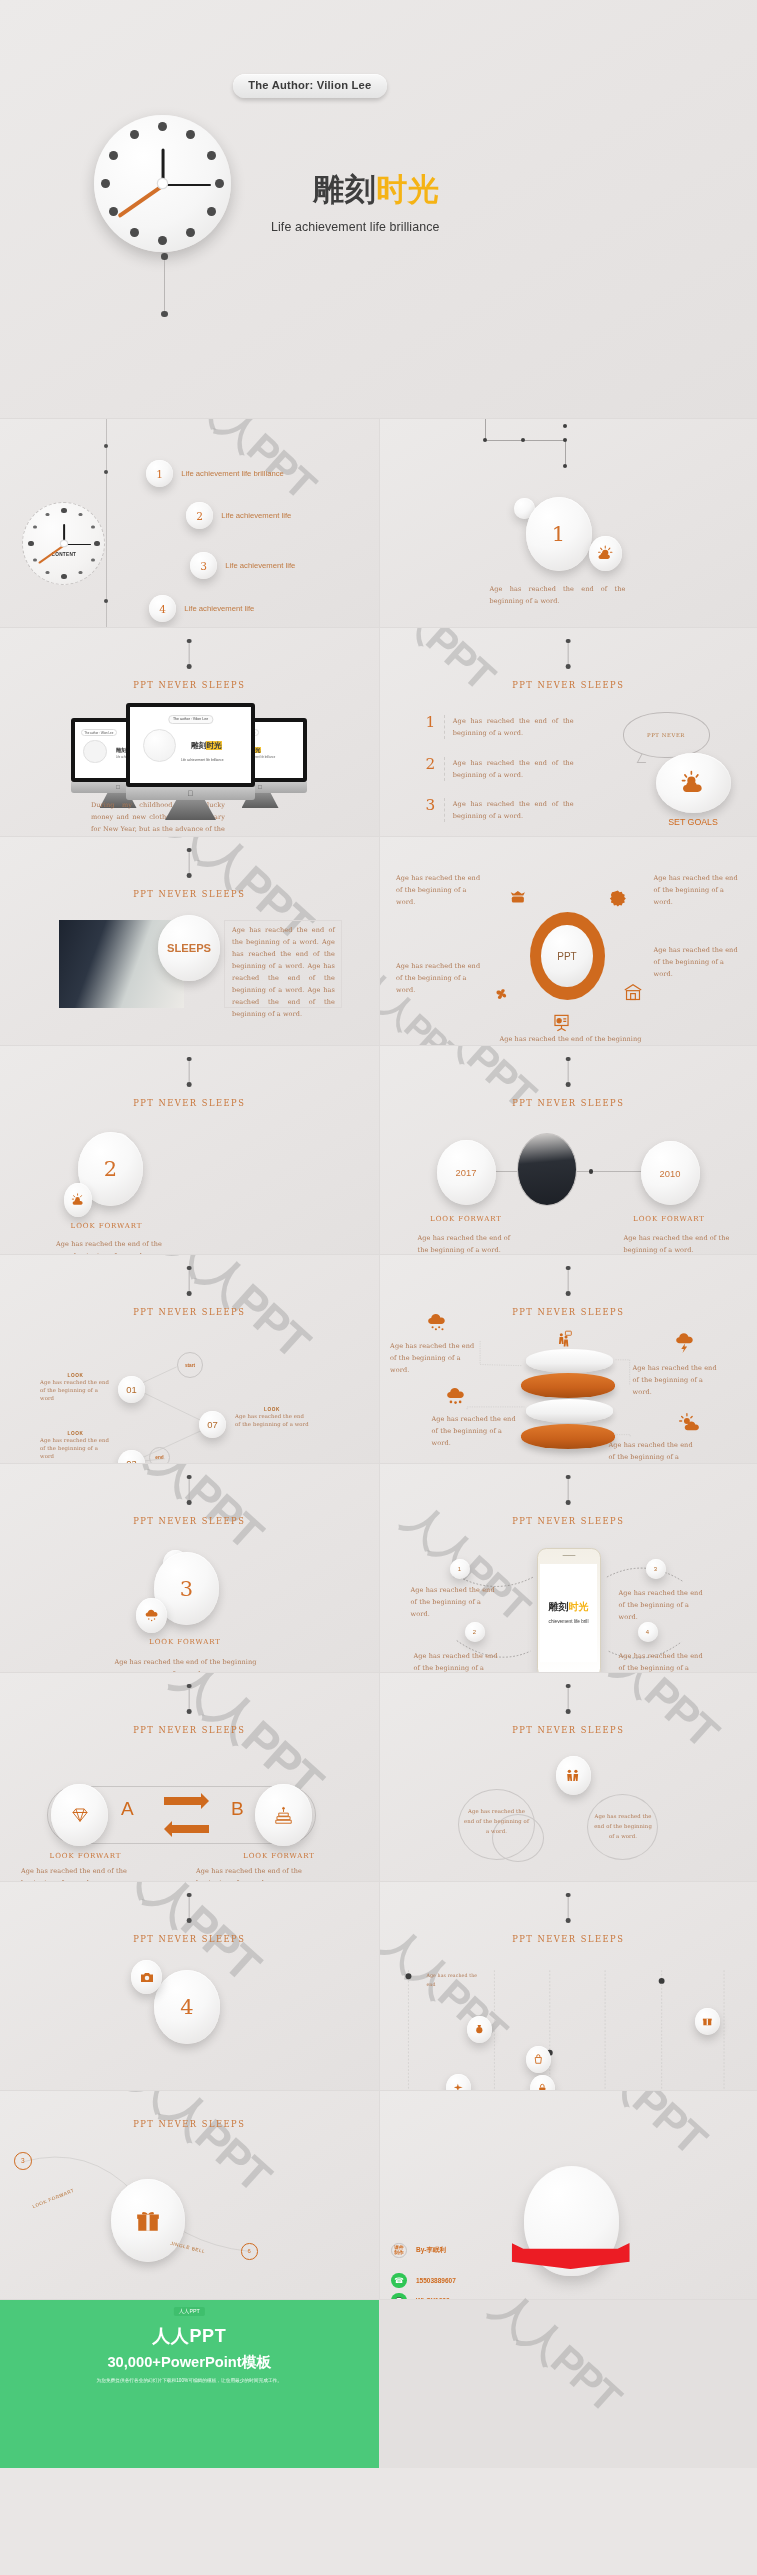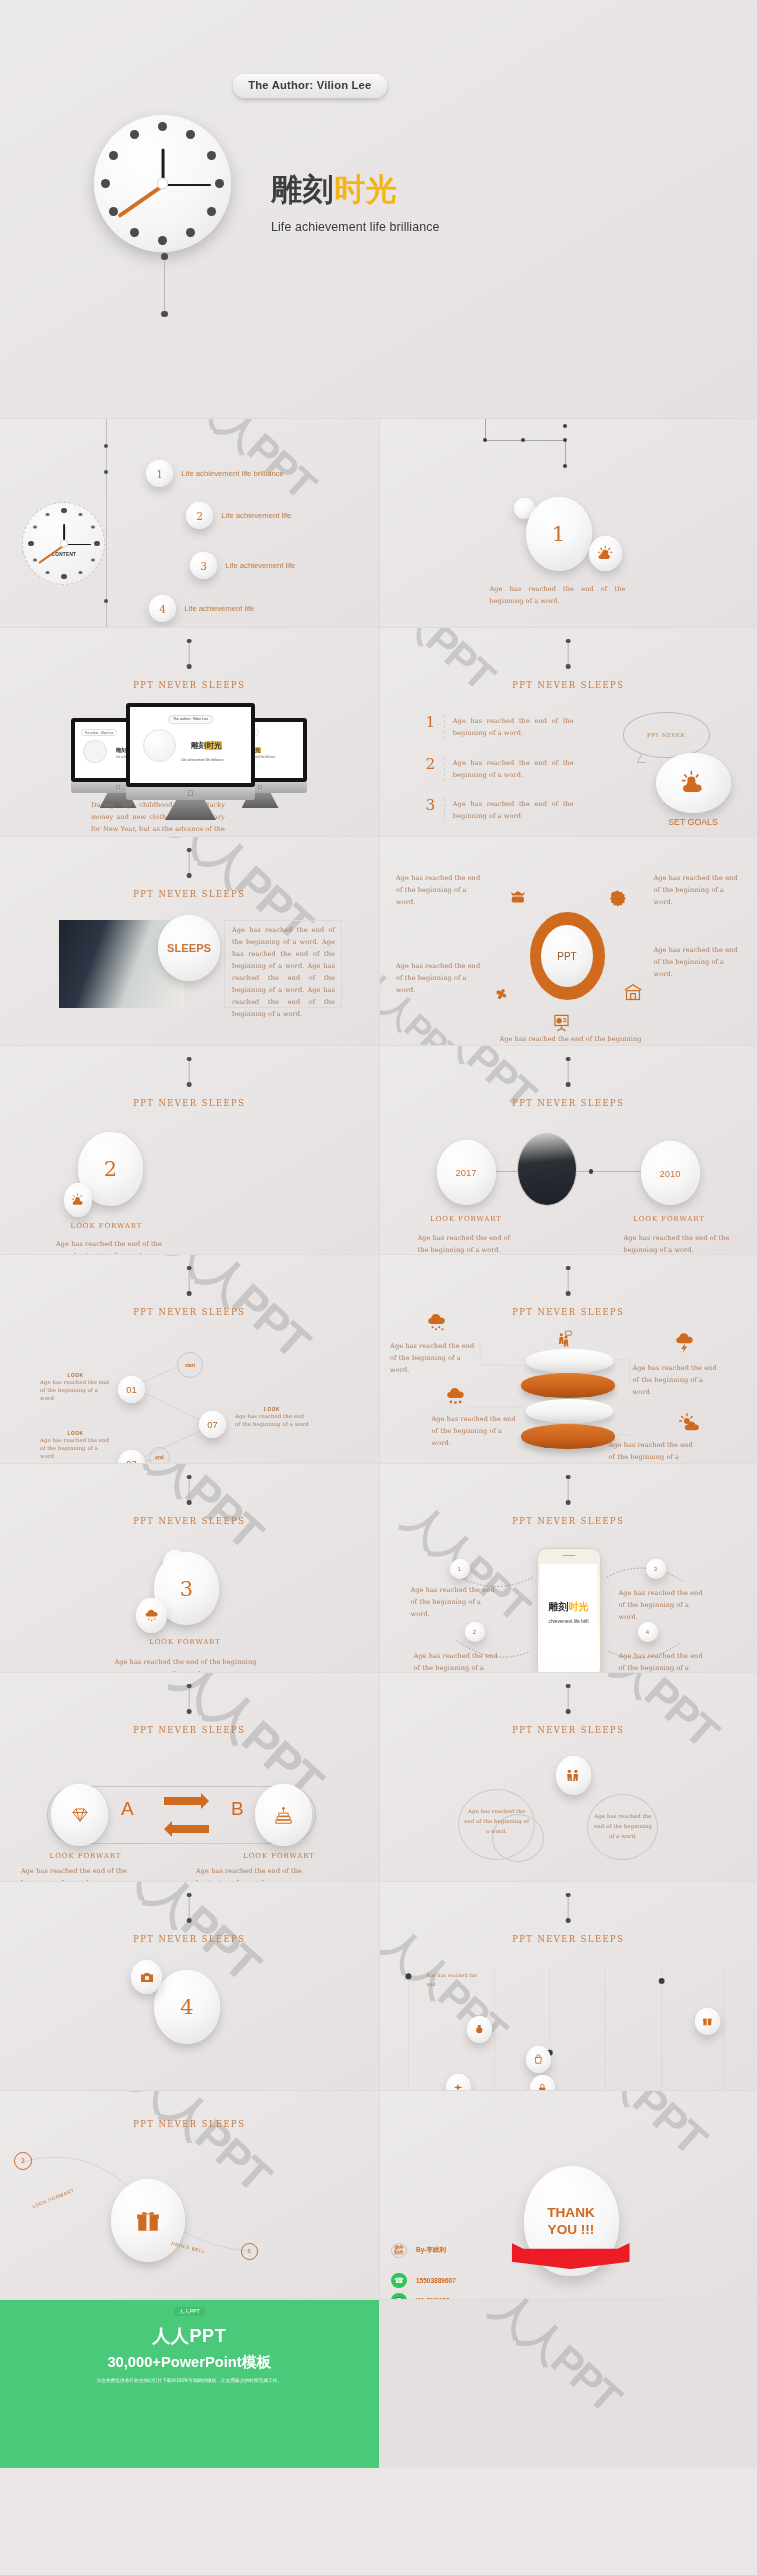--- a/index.html
+++ b/index.html
@@ -15,21 +15,21 @@
   .slide {
     position: relative; overflow: hidden;
     background: linear-gradient(150deg,#eceae9 0%,#e7e4e3 55%,#e3e0df 100%);
     border-bottom: 0.6px solid #dedbda;
   }
   .row { display: flex; }
   .row .slide { width: 379px; height: 209px; }
   .row .slide + .slide { border-left: 0.6px solid #dedbda; }
 
   
-  .cover { width: 757px; height: 419px; }
+  .cover { width: 757px; height: 419px; text-align: right; }
 
   .author-pill {
     position: absolute; left: 233px; top: 74px;
     padding: 5.3px 15.3px 6.5px 15.3px;
     background: linear-gradient(#fafafa,#ececec 55%,#e4e4e4);
     border-radius: 13px;
     box-shadow: 0 2.4px 4.1px rgba(0,0,0,.18), inset 0 0.6px 0 #fff;
     font-size: 11.2px; font-weight: bold; color: #3b3b3b;
     letter-spacing: 0.2px; white-space: nowrap;
   }
@@ -886,24 +886,20 @@
       </div>
 
       <div style="position:absolute;left:31px;top:105px;font-size:4.7px;color:#b36a2a;letter-spacing:0.6px;transform:rotate(-22deg)">LOOK FORWART</div>
       <div style="position:absolute;left:170px;top:154px;font-size:4.7px;color:#b36a2a;letter-spacing:0.6px;transform:rotate(14deg)">JINGLE BELL</div>
     </div>
 
     <div class="slide">
       <div class="wm" style="left:177px;top:-29.5px;font-size:44px">人人PPT</div>
 
       <div class="ty-egg" style="left:144px;top:75px"></div>
-      <div class="ty-text" style="left:144px;top:75px;width:95px;height:110px">
-        <span>THANK</span>
-        <span>YOU !!!</span>
-      </div>
       <div class="ribbon" style="left:132px;top:152px"></div>
 
       <div class="contact-row" style="left:11.8px;top:152px">
         <div class="cbadge ring2">
             <span>课件</span>
             <span>制作</span>
           </div>
         <span>By-李眠利</span>
       </div>
       <div class="contact-row" style="left:11.8px;top:182px">

